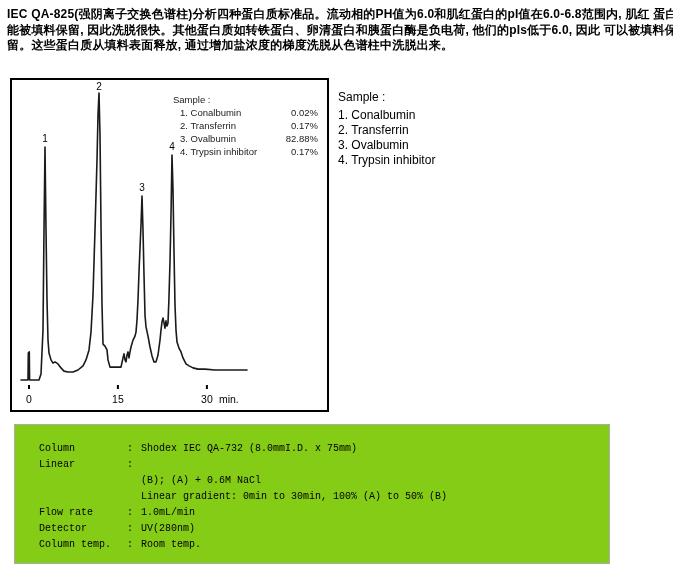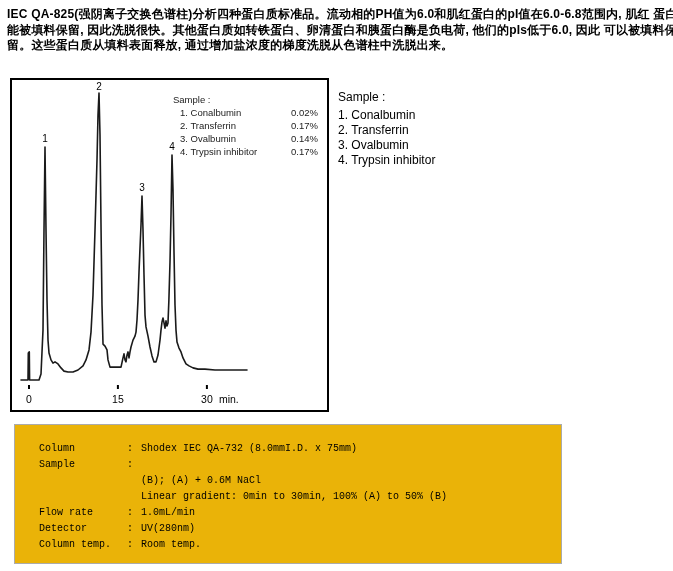--- a/index.html
+++ b/index.html
@@ -25,22 +25,22 @@
   .chart-legend .lg-items { padding-left:7px; }
   .lg-row { display:flex; }
   .lg-name { flex:1 1 auto; white-space:nowrap; }
   .lg-amt { flex:0 0 auto; padding-left:4px; }
   .sample-panel {
     position:absolute; left:338px; top:90px;
     font-size:12px; line-height:15px;
   }
   .sample-panel .sp-title { margin-bottom:3px; }
   .spec-box {
-    position:absolute; left:14px; top:424px; width:548px; height:140px;
-    border:1px solid #ababab; background:#eab308;
+    position:absolute; left:14px; top:424px; width:596px; height:140px;
+    border:1px solid #ababab; background:#84cc16;
     font-family:"Liberation Mono","DejaVu Sans Mono",monospace;
     font-size:10px; line-height:16px; padding:16px 14px 0 24px;
   }
   .spec-row { display:flex; white-space:nowrap; }
   .spec-label { width:88px; flex:0 0 auto; }
   .spec-sep { width:14px; flex:0 0 auto; }
   .spec-value { flex:1 1 auto; }
   text { font-family:"Liberation Sans", sans-serif; }
 </style>
 </head>
@@ -73,21 +73,21 @@
         <div class="lg-row">
           <span class="lg-name">1. Conalbumin</span>
           <span class="lg-amt">0.02%</span>
         </div>
         <div class="lg-row">
           <span class="lg-name">2. Transferrin</span>
           <span class="lg-amt">0.17%</span>
         </div>
         <div class="lg-row">
           <span class="lg-name">3. Ovalbumin</span>
-          <span class="lg-amt">0.14%</span>
+          <span class="lg-amt">82.88%</span>
         </div>
         <div class="lg-row">
           <span class="lg-name">4. Trypsin inhibitor</span>
           <span class="lg-amt">0.17%</span>
         </div>
       </div>
   </div>
 </div>
 
 <div class="sample-panel">
@@ -100,21 +100,21 @@
     </div>
 </div>
 
 <div class="spec-box">
     <div class="spec-row">
       <span class="spec-label">Column</span>
       <span class="spec-sep">:</span>
       <span class="spec-value">Shodex IEC QA-732 (8.0mmI.D. x 75mm)</span>
     </div>
     <div class="spec-row">
-      <span class="spec-label">Sample</span>
+      <span class="spec-label">Linear</span>
       <span class="spec-sep">:</span>
     </div>
     <div class="spec-row">
       <span class="spec-label"></span>
       <span class="spec-sep"></span>
       <span class="spec-value">(B); (A) + 0.6M NaCl</span>
     </div>
     <div class="spec-row">
       <span class="spec-label"></span>
       <span class="spec-sep"></span>

